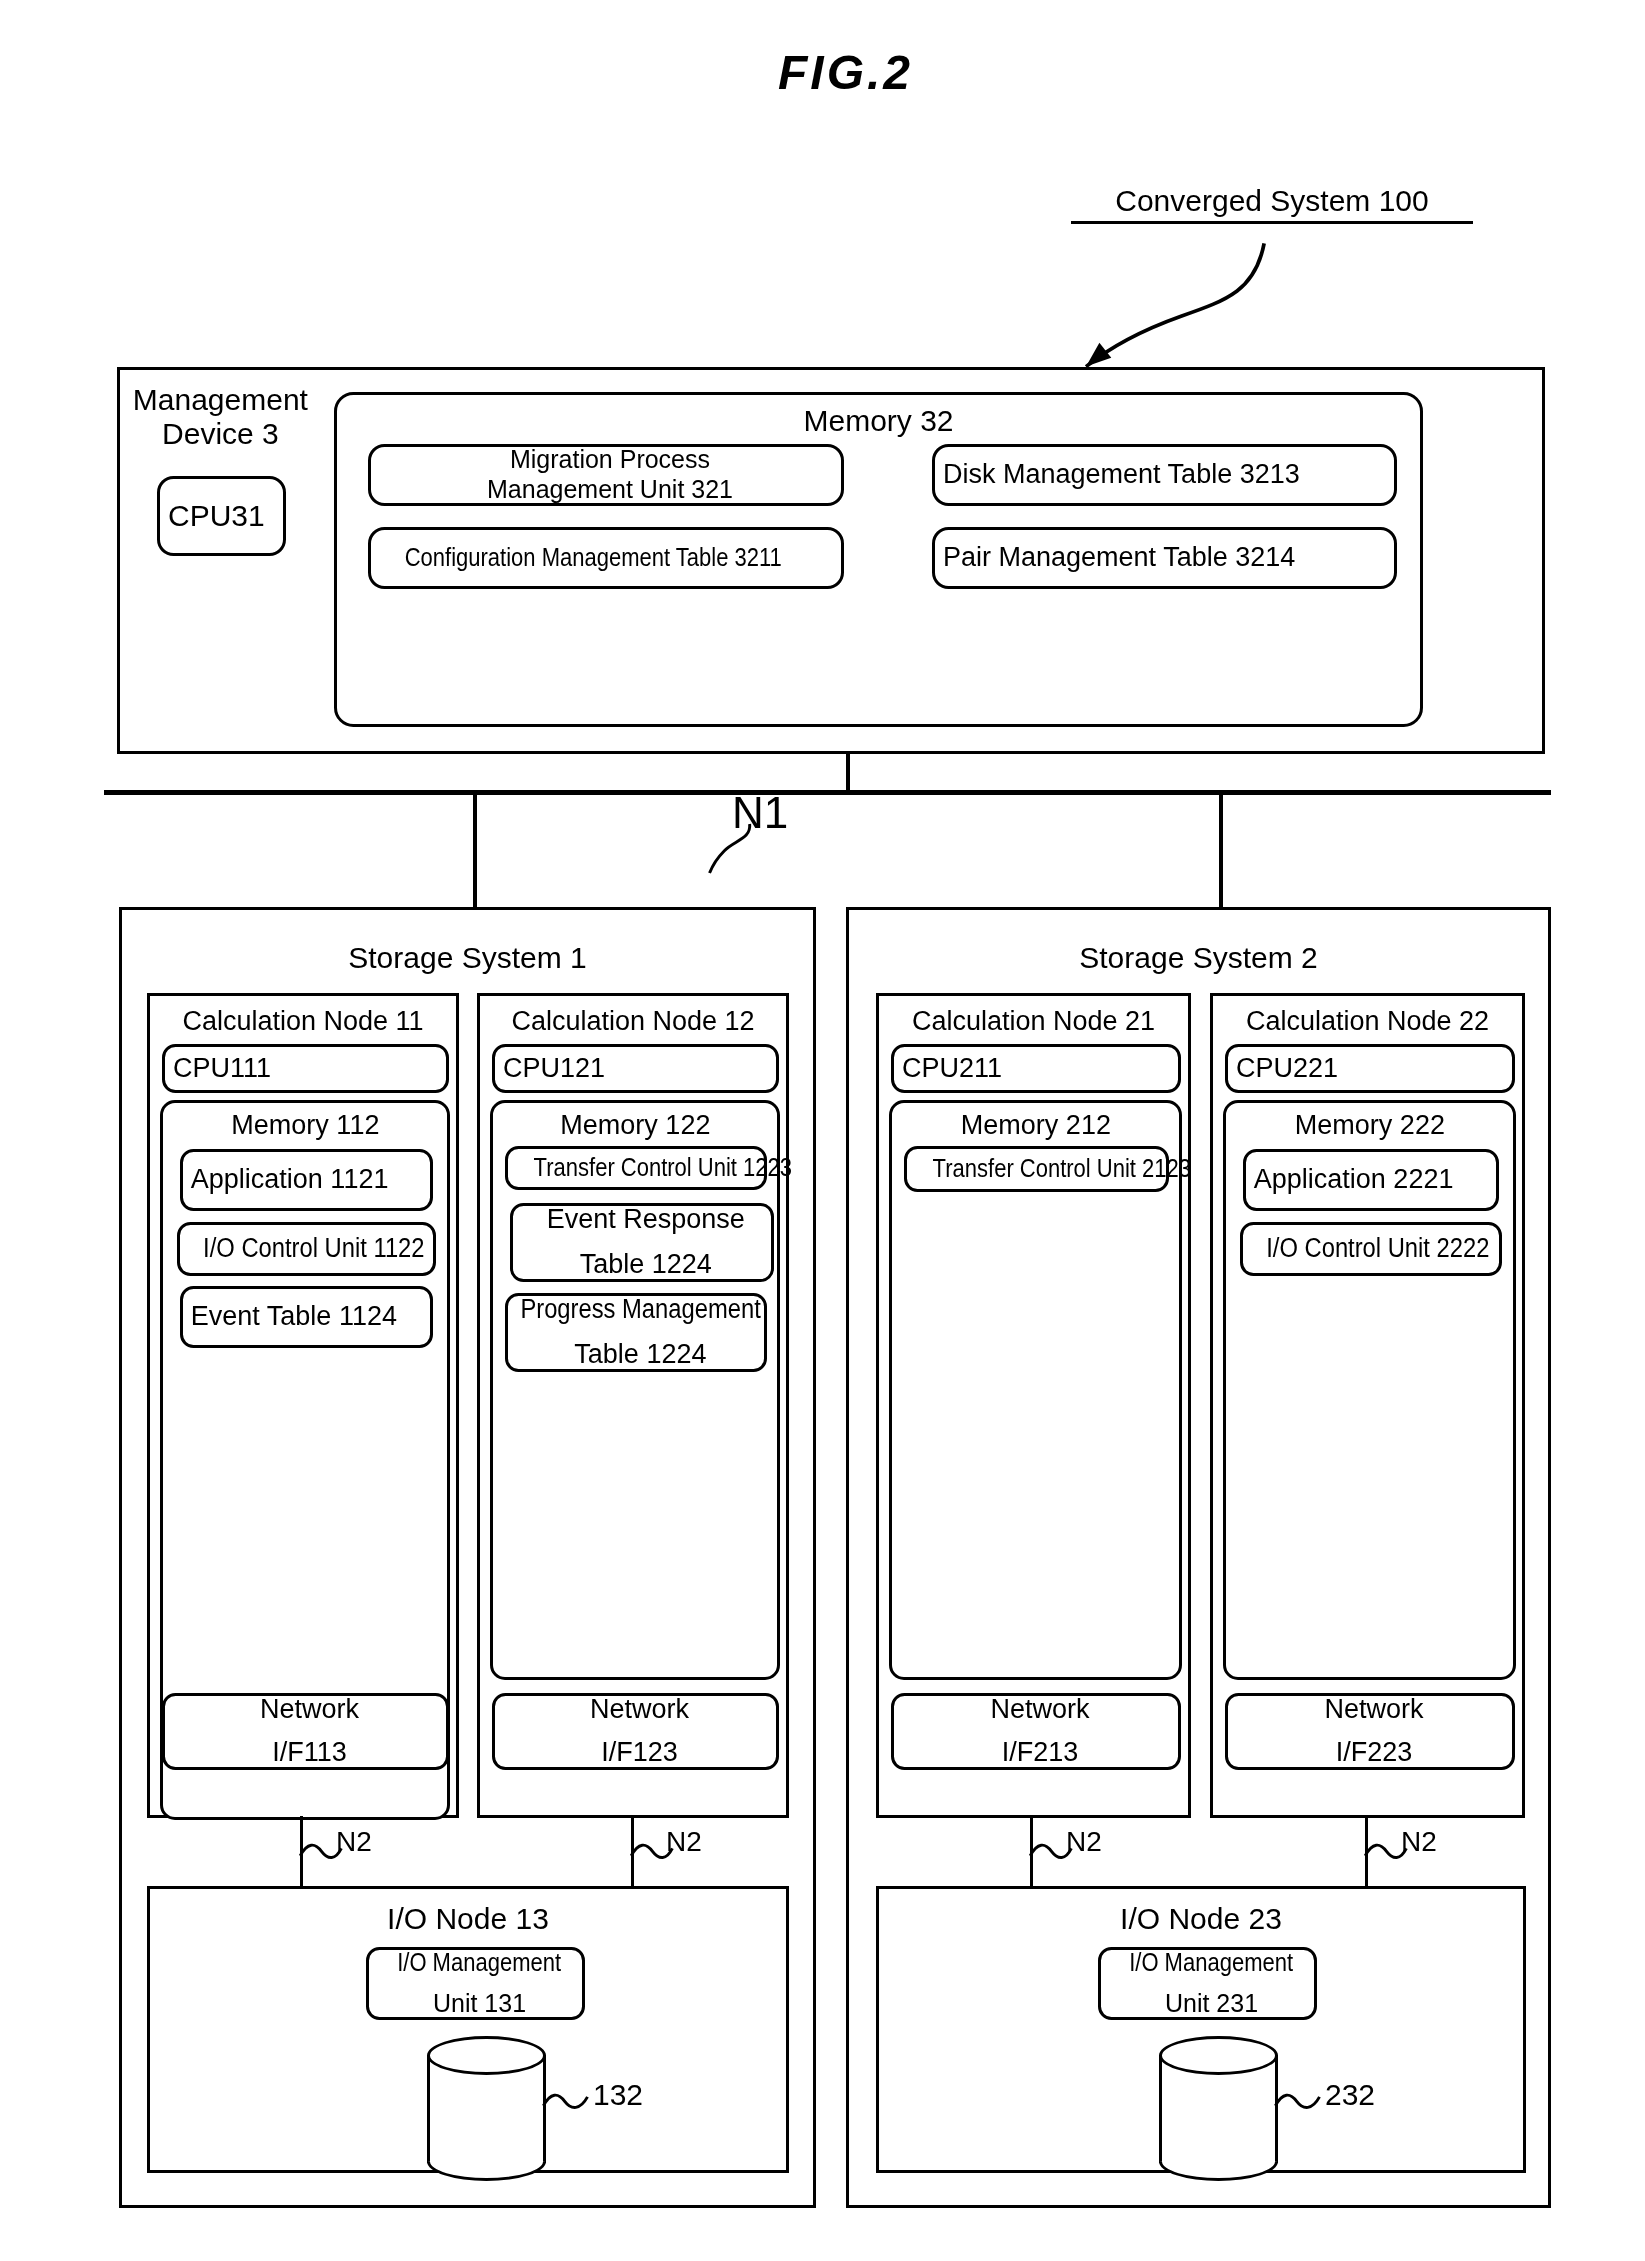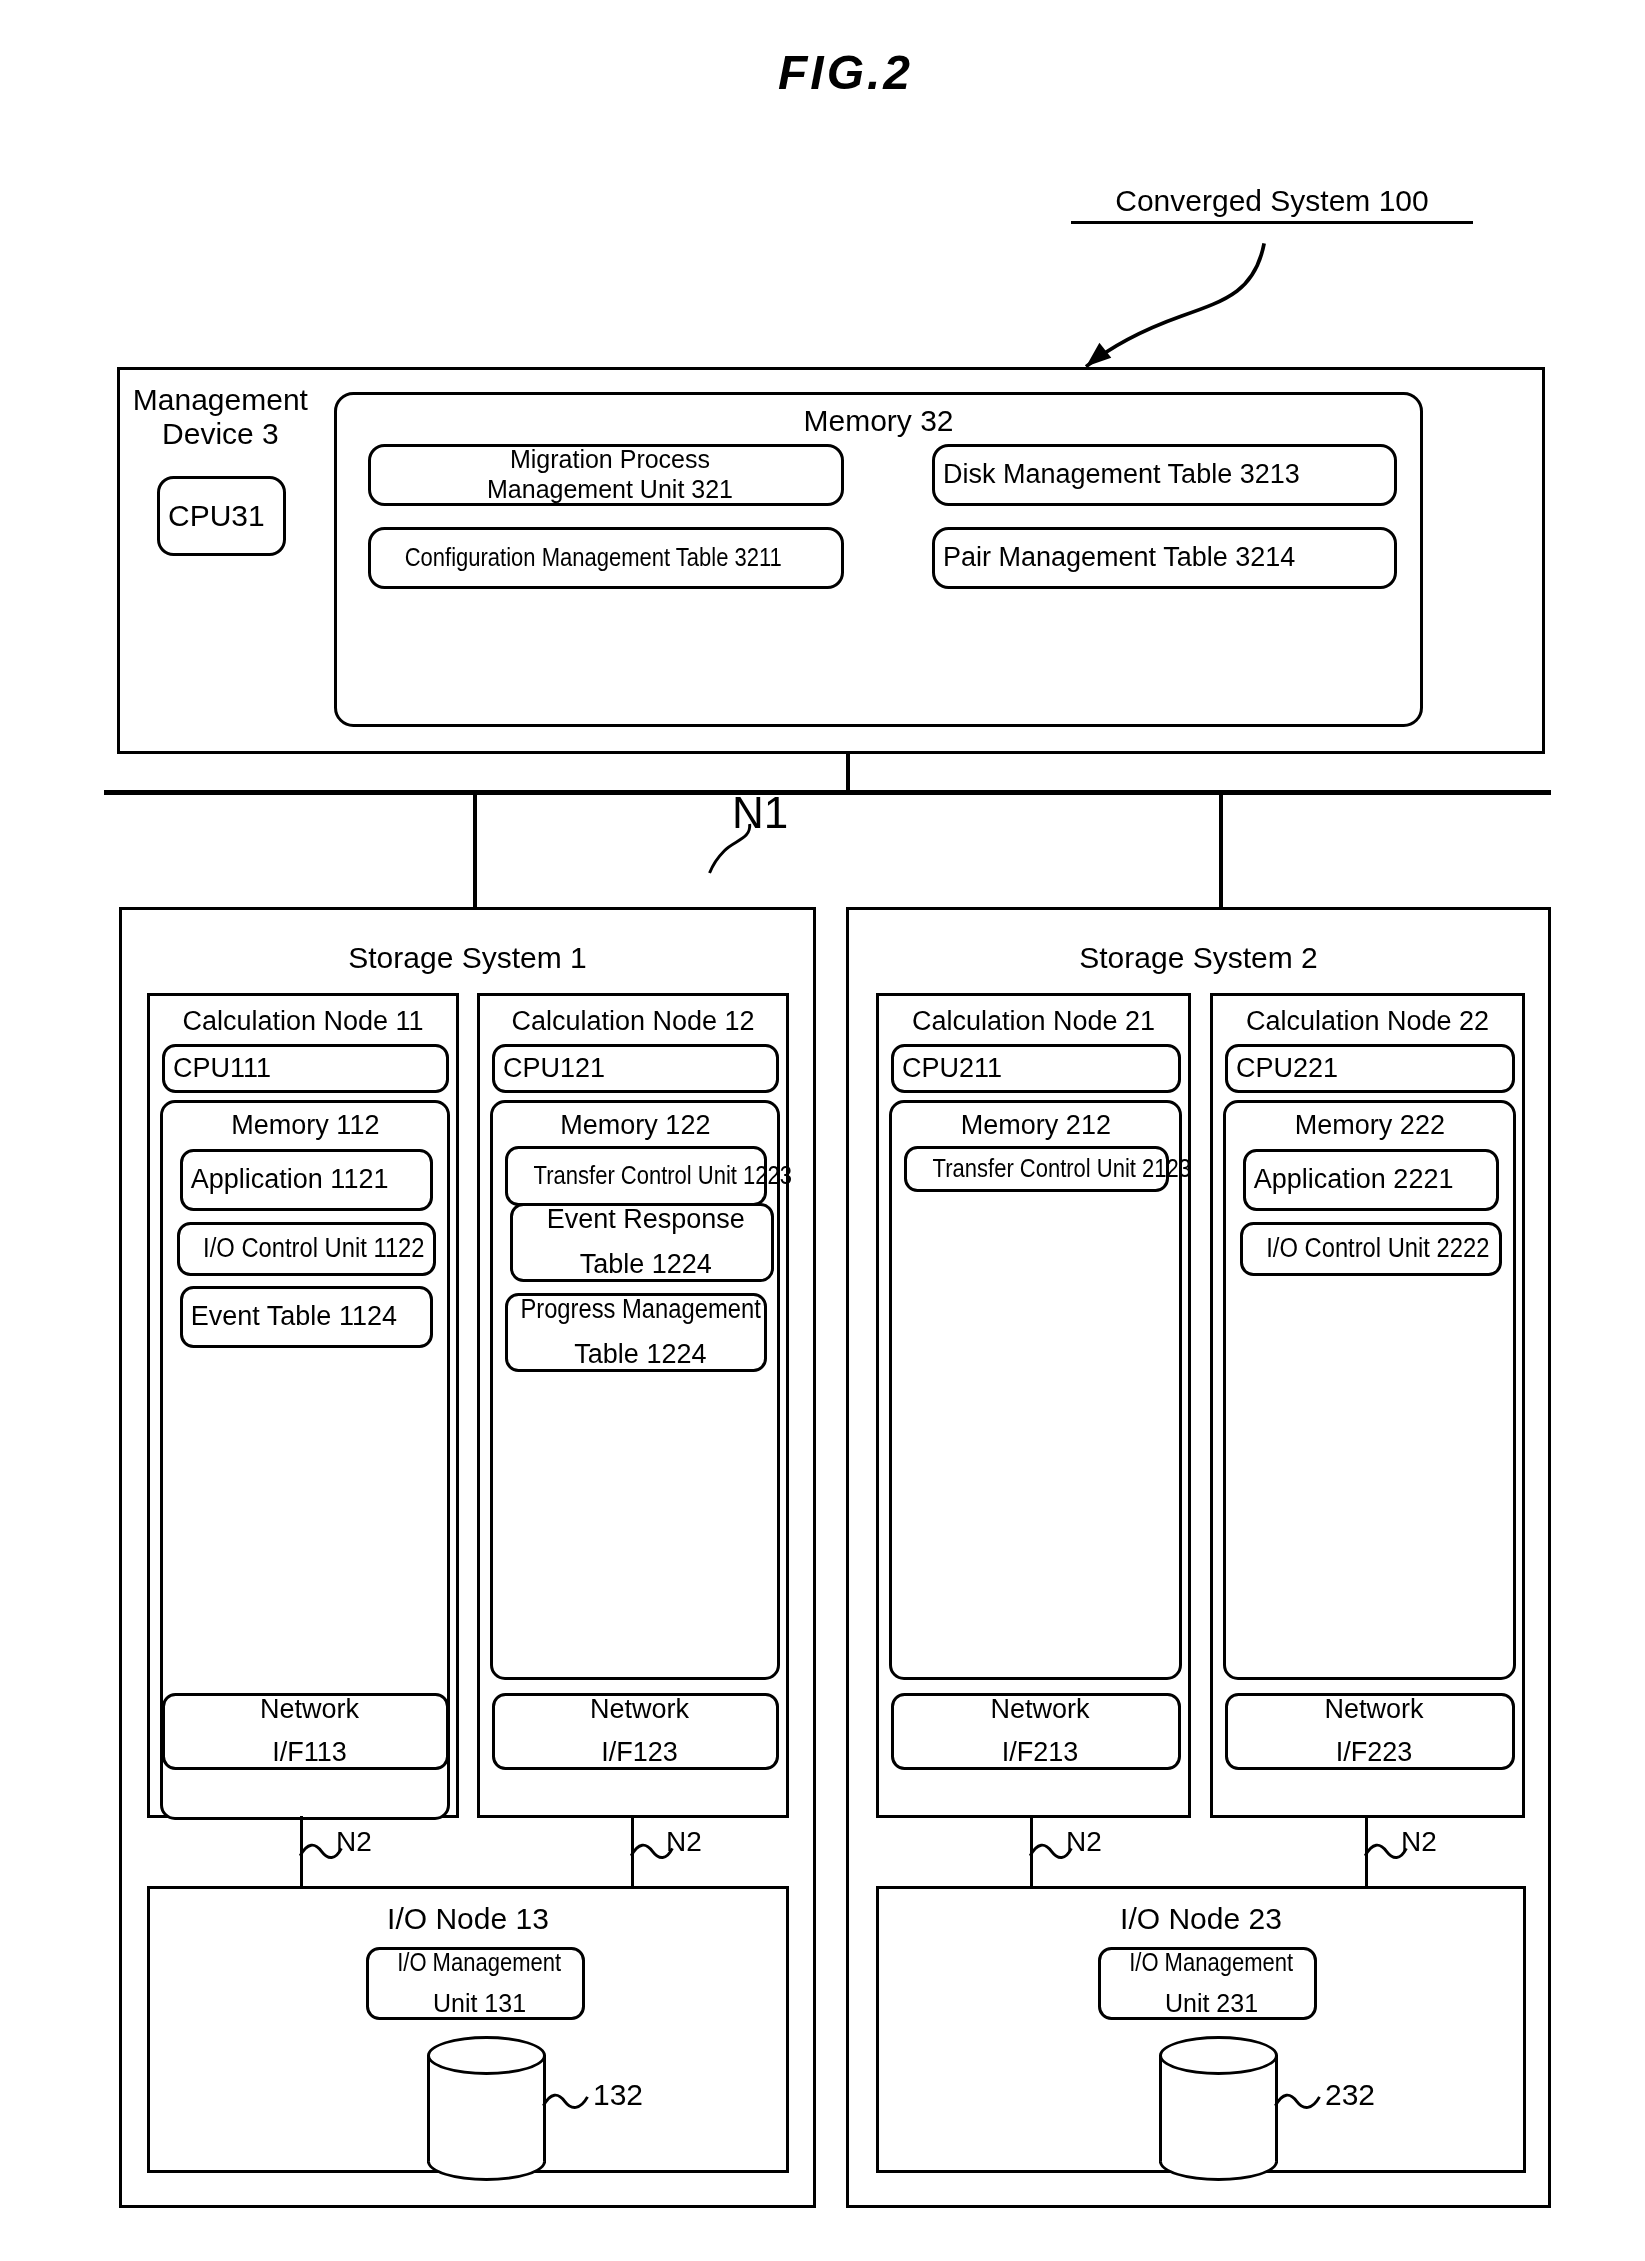--- a/index.html
+++ b/index.html
@@ -165,21 +165,21 @@
   <div class="abs rect-thin" style="left:355px;top:83px;width:312px;height:825px;">
     <div class="boxhdr f36" style="top:10.4px;">Calculation Node 12</div>
 
     <div class="abs pill small f36" style="left:12px;top:48px;width:287px;height:49px;">
       <span>CPU121</span>
     </div>
 
     <div class="abs" style="left:10.4px;top:104px;width:290px;height:580px;border:3px solid #000;border-radius:15px;background:#fff;">
       <div class="boxhdr f36" style="top:7.4px;">Memory 122</div>
 
-      <div class="abs pill small" style="left:12px;top:43px;width:262px;height:60px;">
+      <div class="abs pill small" style="left:12px;top:43px;width:262px;height:44px;">
         <span class="f34 cond">Transfer Control Unit 1223</span>
       </div>
 
       <div class="abs pill small" style="left:16.4px;top:100px;width:264px;height:79px;flex-direction:column;">
         <div class="f36">Event Response</div>
         <div class="f36">Table 1224</div>
       </div>
 
       <div class="abs pill small" style="left:12px;top:190px;width:262px;height:79px;flex-direction:column;">
         <div class="f36 cond">Progress Management</div>

